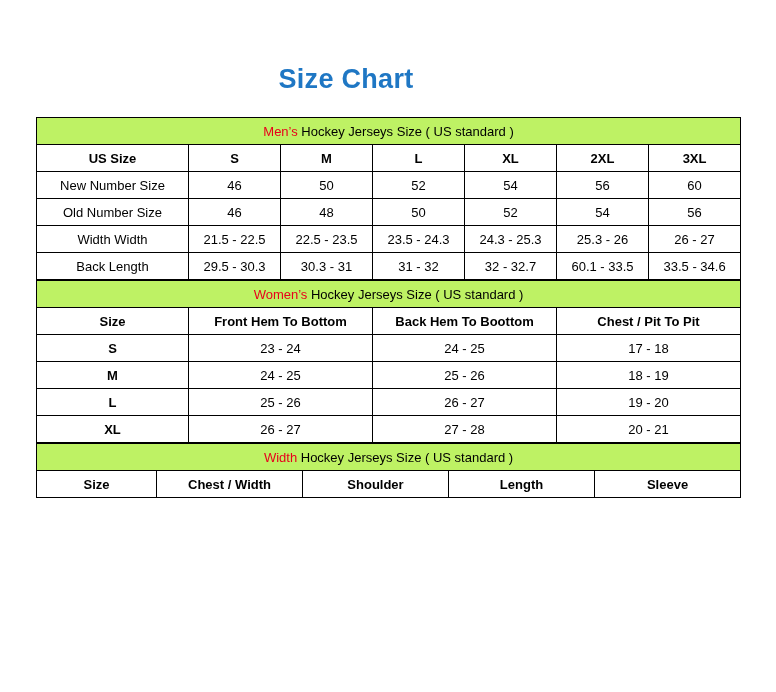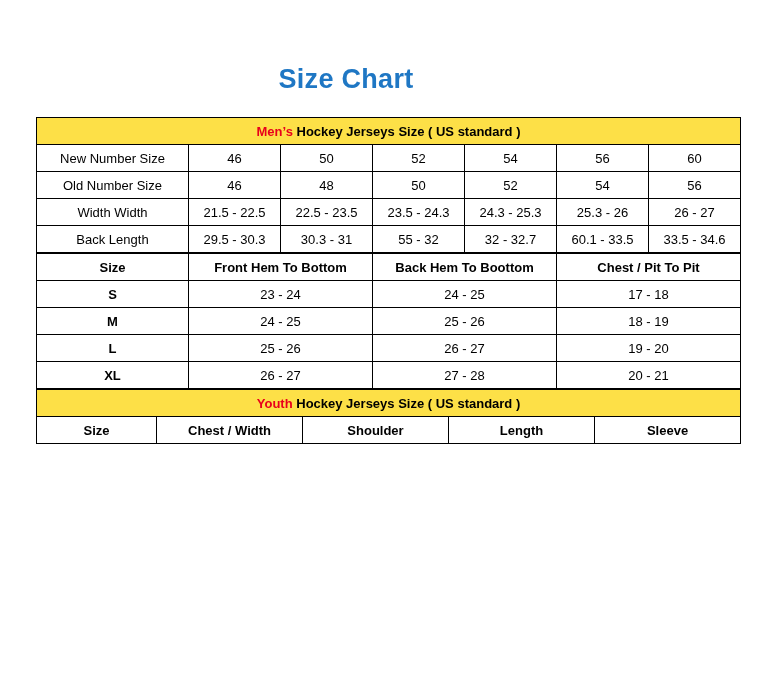--- a/index.html
+++ b/index.html
@@ -40,22 +40,22 @@
   table.size-table td {
     border: 1px solid #000000;
     text-align: center;
     vertical-align: middle;
     font-size: 13px;
     height: 27px;
     padding: 2px 2px;
     box-sizing: border-box;
   }
   td.section-head {
-    background: #fde047;
-    font-weight: bold;
+    background: #bef264;
+    font-weight: normal;
     font-size: 14.5px;
     height: 30px;
   }
   td.section-head .hl {
     color: #e8001c;
   }
   td.colhead {
     font-weight: bold;
   }
   td.rowlabel {
@@ -81,20 +81,29 @@
         <col style="width:92px">
         <col style="width:92px">
         <col style="width:92px">
         <col style="width:92px">
         <col style="width:92px">
         <col style="width:92px">
       </colgroup>
       <tbody>
         <tr>
           <td class="section-head" colspan="7"><span class="hl">Men’s</span><span> Hockey Jerseys Size ( US standard )</span></td>
+        </tr>
+        <tr>
+          <td class="colhead">US Size</td>
+          <td class="colhead">S</td>
+          <td class="colhead">M</td>
+          <td class="colhead">L</td>
+          <td class="colhead">XL</td>
+          <td class="colhead">2XL</td>
+          <td class="colhead">3XL</td>
         </tr>
         <tr>
           <td class="rowlabel">New Number Size</td>
           <td>46</td>
           <td>50</td>
           <td>52</td>
           <td>54</td>
           <td>56</td>
           <td>60</td>
         </tr>
@@ -113,37 +122,40 @@
           <td>22.5 - 23.5</td>
           <td>23.5 - 24.3</td>
           <td>24.3 - 25.3</td>
           <td>25.3 - 26</td>
           <td>26 - 27</td>
         </tr>
         <tr>
           <td class="rowlabel">Back Length</td>
           <td>29.5 - 30.3</td>
           <td>30.3 - 31</td>
-          <td>55 - 32</td>
+          <td>31 - 32</td>
           <td>32 - 32.7</td>
           <td>60.1 - 33.5</td>
           <td>33.5 - 34.6</td>
         </tr>
       </tbody>
     </table>
 
     <table class="size-table">
       <colgroup>
         <col style="width:152px">
         <col style="width:184px">
         <col style="width:184px">
         <col style="width:184px">
       </colgroup>
       <tbody>
         <tr>
+          <td class="section-head" colspan="4"><span class="hl">Women’s</span><span> Hockey Jerseys Size ( US standard )</span></td>
+        </tr>
+        <tr>
           <td class="colhead">Size</td>
           <td class="colhead">Front Hem To Bottom</td>
           <td class="colhead">Back Hem To Boottom</td>
           <td class="colhead">Chest / Pit To Pit</td>
         </tr>
         <tr>
           <td class="rowlabel-b">S</td>
           <td>23 - 24</td>
           <td>24 - 25</td>
           <td>17 - 18</td>
@@ -172,21 +184,21 @@
     <table class="size-table">
       <colgroup>
         <col style="width:120px">
         <col style="width:146px">
         <col style="width:146px">
         <col style="width:146px">
         <col style="width:146px">
       </colgroup>
       <tbody>
         <tr>
-          <td class="section-head" colspan="5"><span class="hl">Youth</span><span> Hockey Jerseys Size ( US standard )</span></td>
+          <td class="section-head" colspan="5"><span class="hl">Width</span><span> Hockey Jerseys Size ( US standard )</span></td>
         </tr>
         <tr>
           <td class="colhead">Size</td>
           <td class="colhead">Chest / Width</td>
           <td class="colhead">Shoulder</td>
           <td class="colhead">Length</td>
           <td class="colhead">Sleeve</td>
         </tr>
       </tbody>
     </table>

